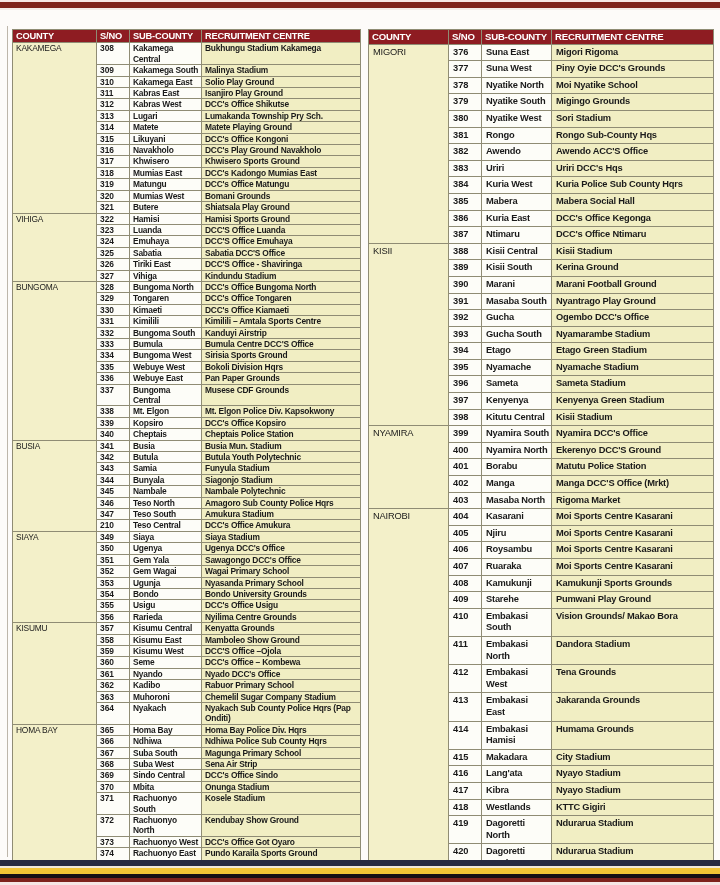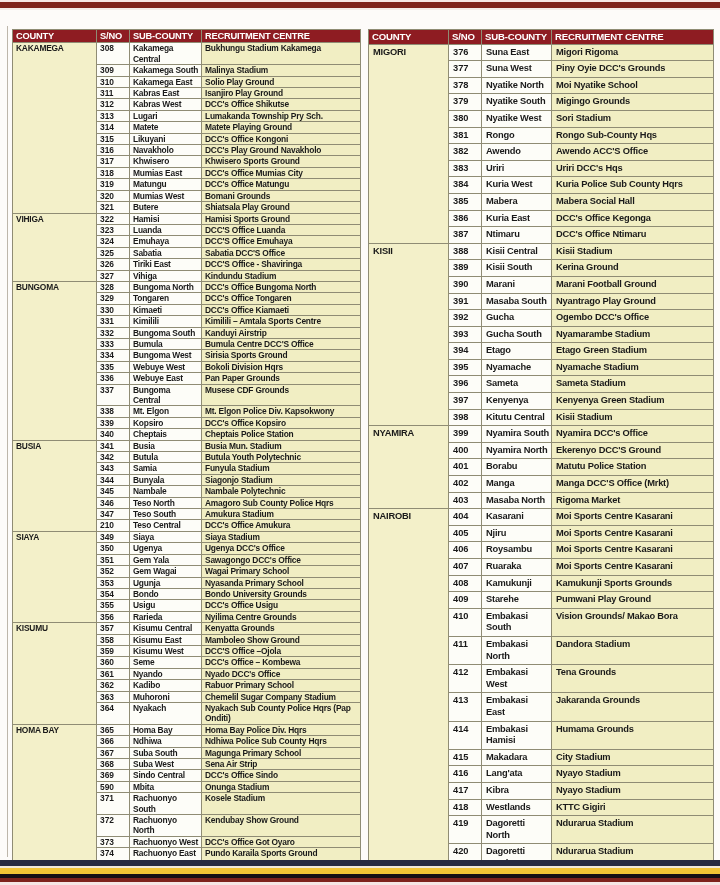--- a/index.html
+++ b/index.html
@@ -70,21 +70,21 @@
   #right-col table.rc-table{font-size:9.3px;line-height:11.6px;}
   #right-col th{font-size:9.6px;padding:1px 3px;}
   #right-col td{padding:2px 2px 2px 4px;}
   #right-col .w-county{width:80px;}
   #right-col .w-no{width:33px;}
   #right-col .w-sub{width:70px;}
   #right-col .w-centre{width:162px;}
 
   td.county{
     background:var(--county-yellow);
-    font-weight:bold;
+    font-weight:normal;
     letter-spacing:-0.2px;
     margin-left:17px;
   }
   td.sno, td.sub{background:#fdfdf8;}
   td.centre{background:var(--cell-yellow);font-weight:bold;letter-spacing:-0.2px;}
   td.sub{font-weight:bold;letter-spacing:-0.2px;}
   td.sno{font-weight:bold;}
 </style>
 </head>
 <body>
@@ -155,21 +155,21 @@
           <td class="centre w-centre">DCC's Play Ground Navakholo</td>
         </tr>
         <tr>
           <td class="sno w-no">317</td>
           <td class="sub w-sub">Khwisero</td>
           <td class="centre w-centre">Khwisero Sports Ground</td>
         </tr>
         <tr>
           <td class="sno w-no">318</td>
           <td class="sub w-sub">Mumias East</td>
-          <td class="centre w-centre">DCC's Office Mumias City</td>
+          <td class="centre w-centre">DCC's Kadongo Mumias East</td>
         </tr>
         <tr>
           <td class="sno w-no">319</td>
           <td class="sub w-sub">Matungu</td>
           <td class="centre w-centre">DCC's Office Matungu</td>
         </tr>
         <tr>
           <td class="sno w-no">320</td>
           <td class="sub w-sub">Mumias West</td>
           <td class="centre w-centre">Bomani Grounds</td>
@@ -419,21 +419,21 @@
           <td class="sno w-no">368</td>
           <td class="sub w-sub">Suba West</td>
           <td class="centre w-centre">Sena Air Strip</td>
         </tr>
         <tr>
           <td class="sno w-no">369</td>
           <td class="sub w-sub">Sindo Central</td>
           <td class="centre w-centre">DCC's   Office Sindo</td>
         </tr>
         <tr>
-          <td class="sno w-no">590</td>
+          <td class="sno w-no">370</td>
           <td class="sub w-sub">Mbita</td>
           <td class="centre w-centre">Onunga Stadium</td>
         </tr>
         <tr>
           <td class="sno w-no">371</td>
           <td class="sub w-sub">Rachuonyo South</td>
           <td class="centre w-centre">Kosele Stadium</td>
         </tr>
         <tr>
           <td class="sno w-no">372</td>

